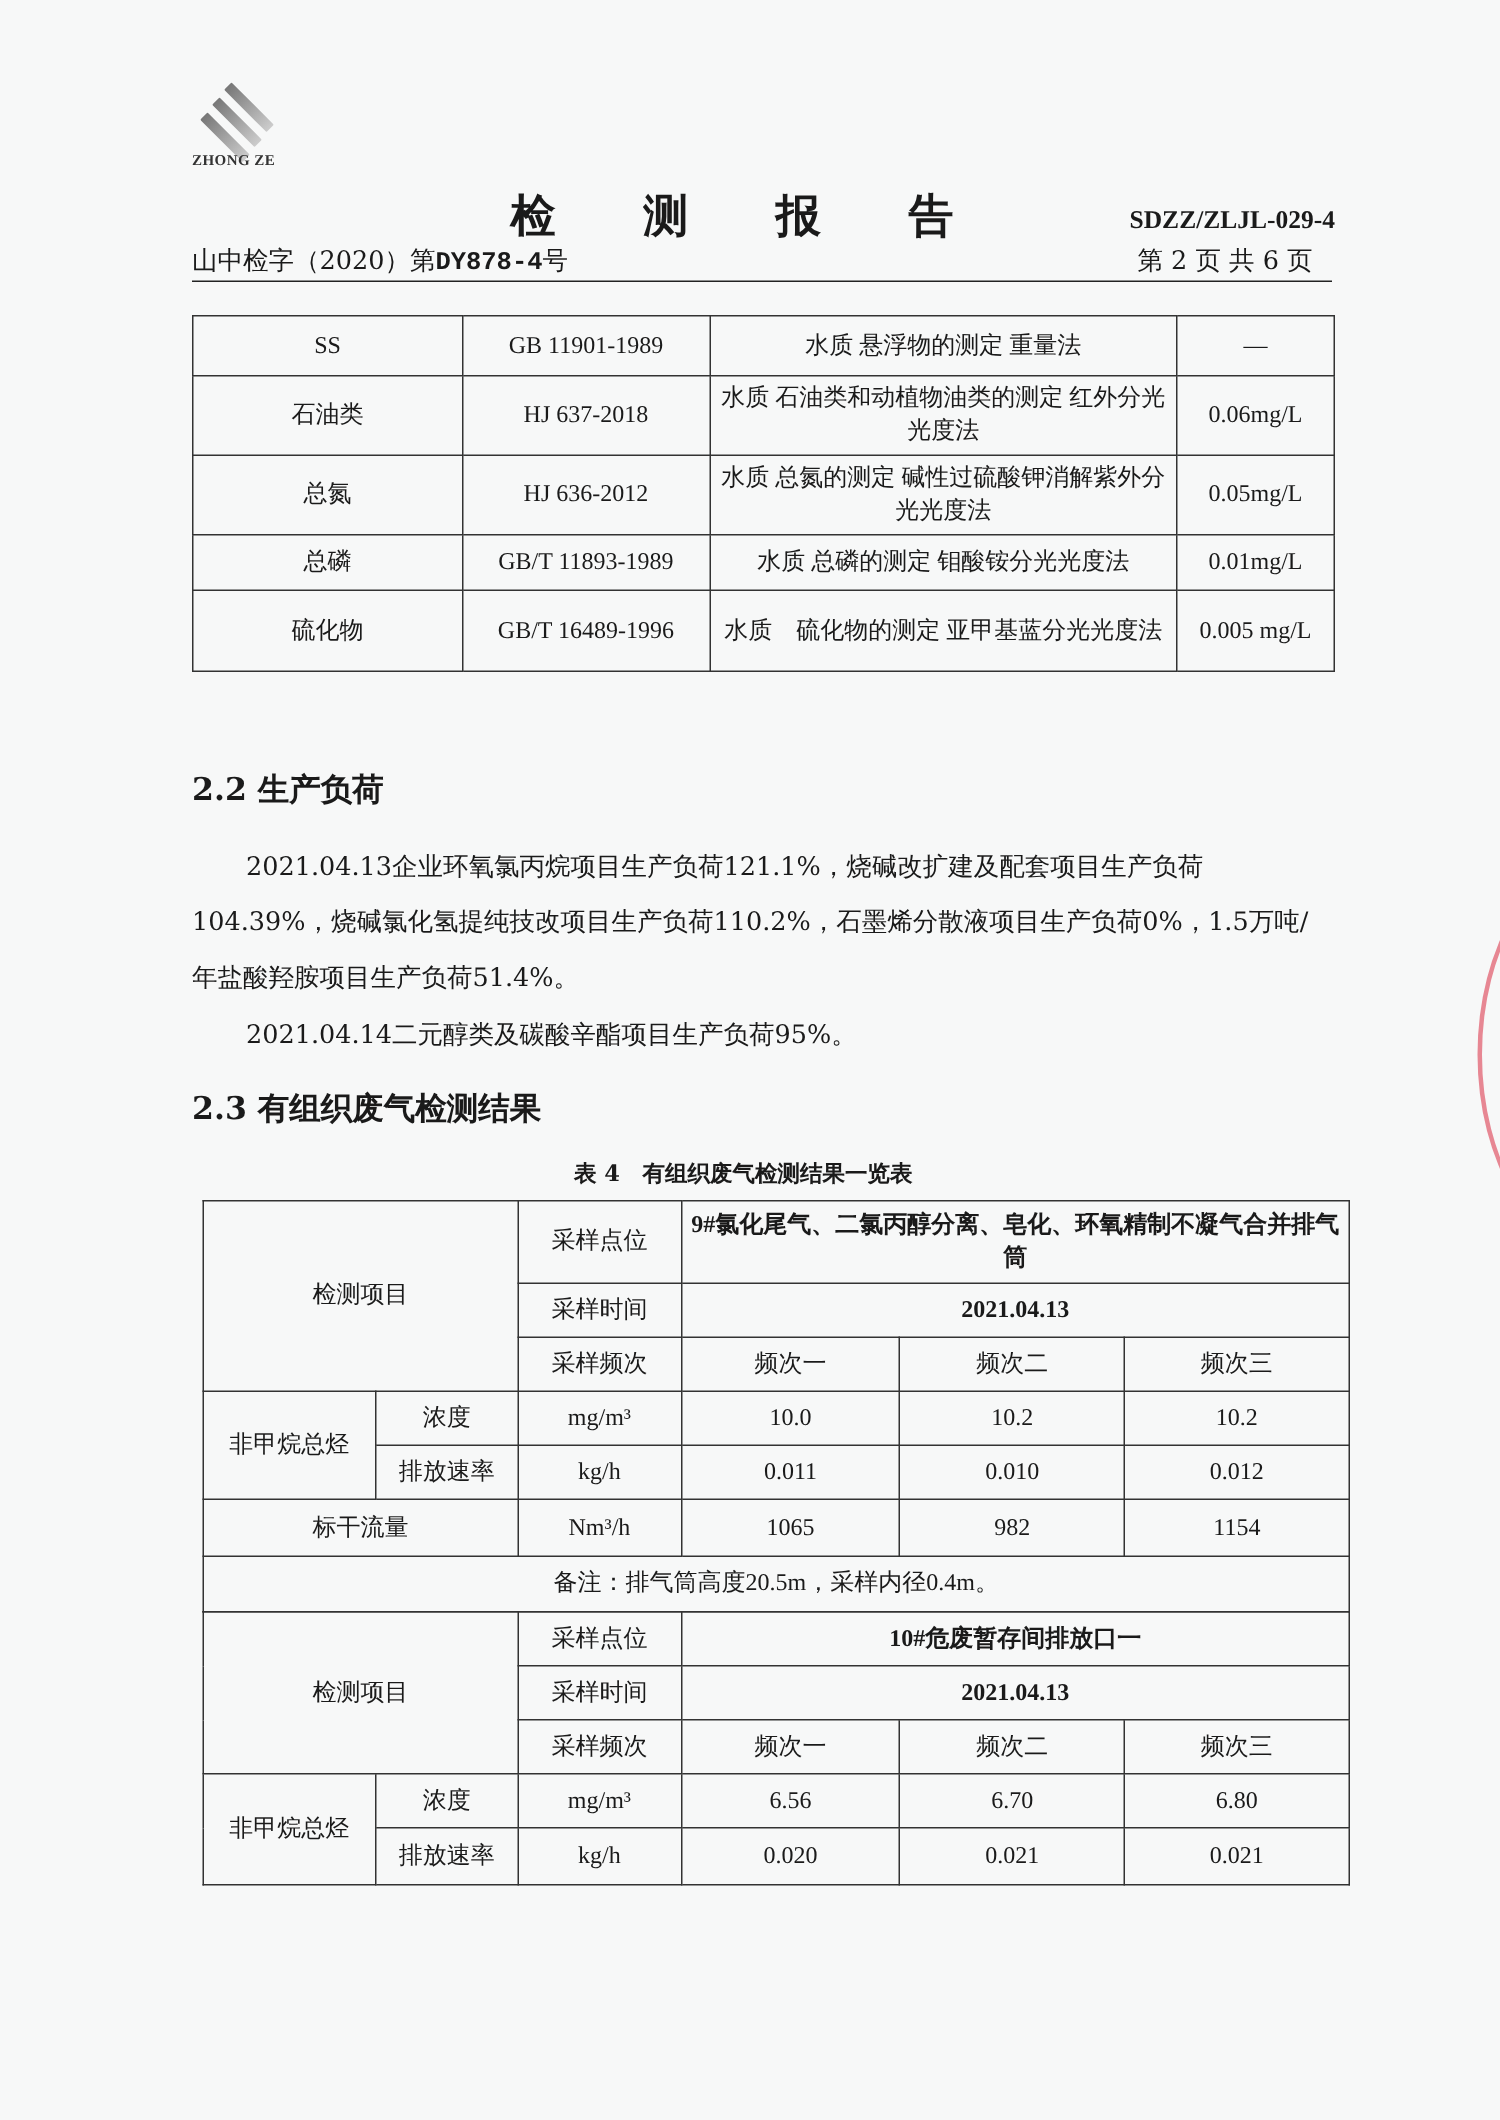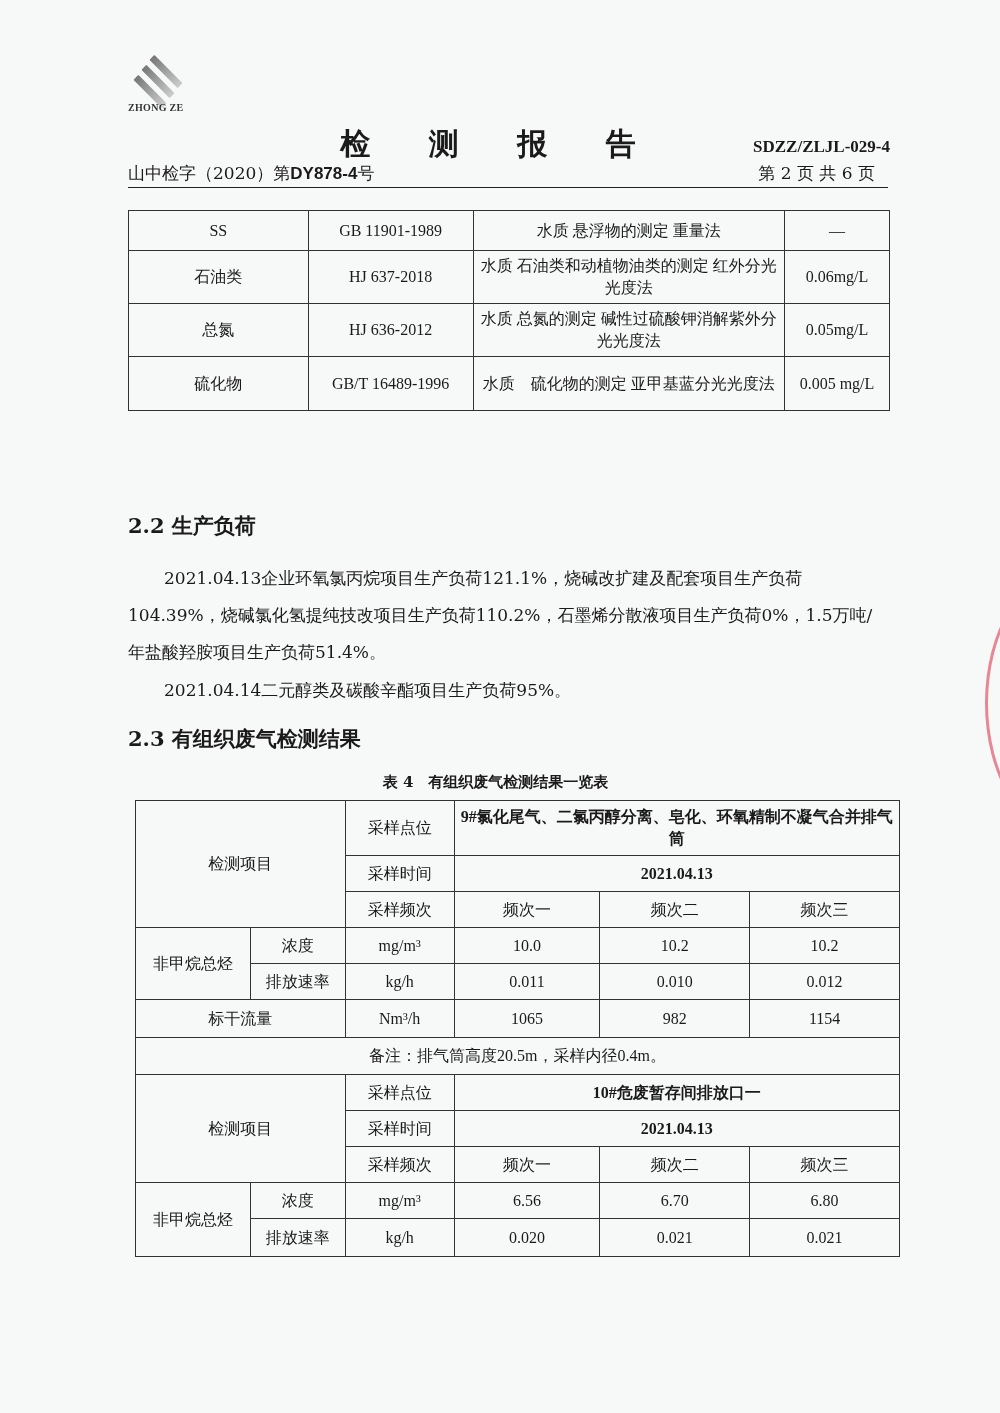--- a/index.html
+++ b/index.html
@@ -5,21 +5,21 @@
   html, body { margin:0; padding:0; }
   body { width:1000px; height:1413px; background:#f7f8f8; position:relative; overflow:hidden;
          font-family:"DejaVu Serif","Liberation Serif",serif; color:#1a1a1a; }
   .abs { position:absolute; }
   .logo { left:128px; top:58px; width:80px; height:66px; }
   .logo .bar { position:absolute; width:40px; height:7px; background:linear-gradient(90deg,#777,#ccc); transform:rotate(45deg); border-radius:1px; }
   .logo-text { position:absolute; left:0; top:44px; font-family:Liberation Serif, serif; font-weight:bold; font-size:10px; color:#333; letter-spacing:0.3px; }
   .docnum { right:110px; top:104px; font-family:"Liberation Serif",serif; font-weight:bold; font-size:17px;margin-top:33px; }
   .title { left:0; width:1000px; top:124px; text-align:center; font-size:30px; letter-spacing:24px; font-weight:bold; }
   .reportno { left:128px; top:162px; font-size:17px; }
-  .reportno b { font-family:Liberation Sans, sans-serif; }
+  .reportno b { font-family:Liberation Mono, monospace; }
   .pageinfo { right:125px; top:162px; font-size:17px; }
   .hr { left:128px; top:187px; width:760px; height:1px; background:#222; }
   table { border-collapse:collapse; position:absolute; font-family:"Liberation Serif","DejaVu Serif",serif; }
   td { border:1.3px solid #333; text-align:center; vertical-align:middle; padding:0 6px; font-size:16px; line-height:22px; }
   #t1 { left:128px; top:210px; width:762px; }
   #t1 col.c1{width:180px} #t1 col.c2{width:165px} #t1 col.c3{width:312px} #t1 col.c4{width:105px}
   .h2 { font-size:21px; font-weight:bold; left:128px; }
   .para { left:128px; width:760px; font-size:17px; line-height:37px; }
   .indent { text-indent:36px; }
   .caption { left:0; width:991px; text-align:center; font-size:15px; font-weight:bold; top:773px; }
@@ -64,20 +64,26 @@
     <td>石油类</td>
     <td>HJ 637-2018</td>
     <td>水质 石油类和动植物油类的测定 红外分光光度法</td>
     <td>0.06mg/L</td>
   </tr>
   <tr style="height:53px">
     <td>总氮</td>
     <td>HJ 636-2012</td>
     <td>水质 总氮的测定 碱性过硫酸钾消解紫外分光光度法</td>
     <td>0.05mg/L</td>
+  </tr>
+  <tr style="height:37px">
+    <td>总磷</td>
+    <td>GB/T 11893-1989</td>
+    <td>水质 总磷的测定 钼酸铵分光光度法</td>
+    <td>0.01mg/L</td>
   </tr>
   <tr style="height:54px">
     <td>硫化物</td>
     <td>GB/T 16489-1996</td>
     <td>水质　硫化物的测定 亚甲基蓝分光光度法</td>
     <td>0.005 mg/L</td>
   </tr>
 </tbody>
   </table>
 

